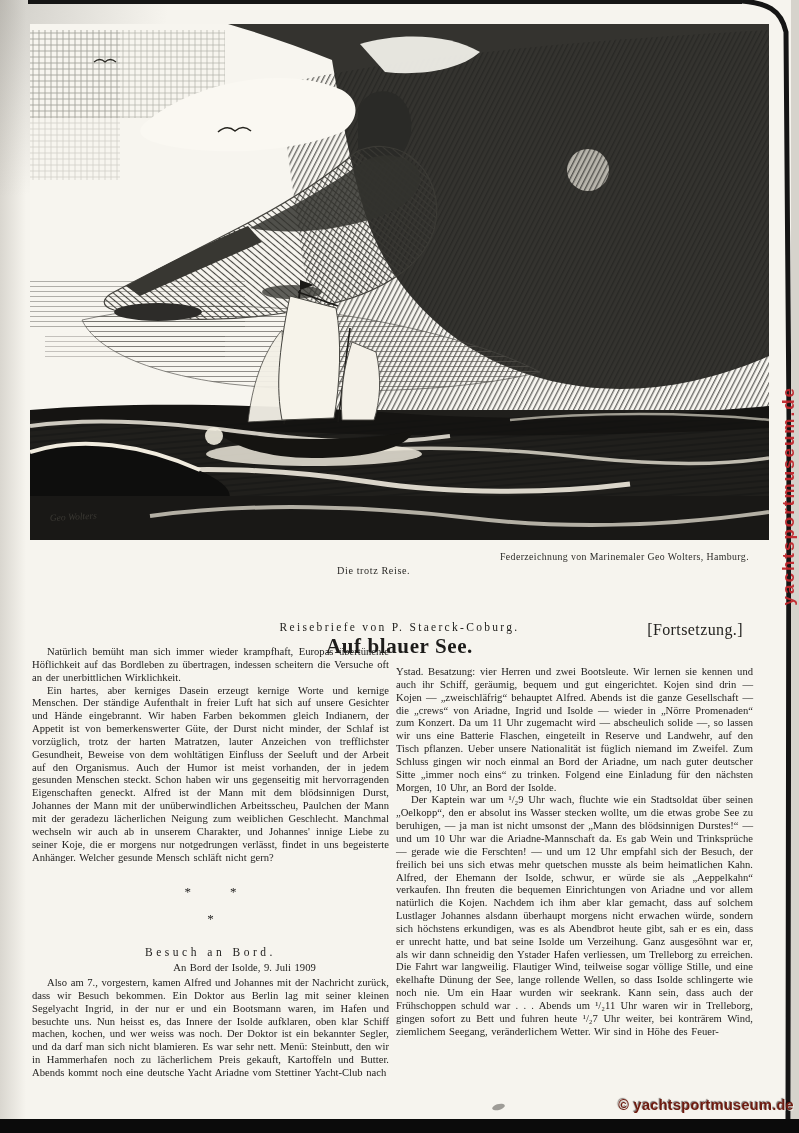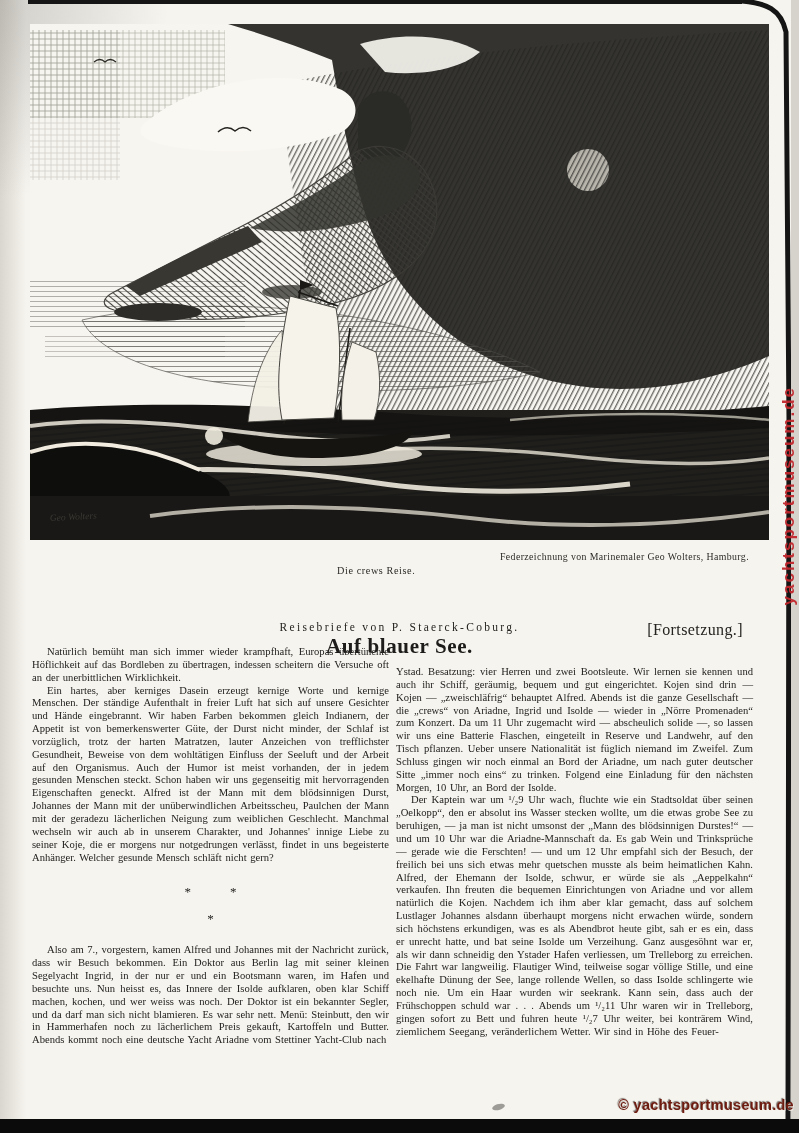--- a/index.html
+++ b/index.html
@@ -134,36 +134,38 @@
         <path d="M-26,94 C10,104 120,108 172,94 C166,112 128,122 70,122 C24,122 -12,110 -26,94 Z" fill="#151411"></path>
         <circle cx="-28" cy="100" r="9" fill="#f0ecdf" opacity="0.9"></circle>
       </g>
 
       <path d="M188,108 q9,-8 17,-1 q8,-7 16,0" stroke="#26251f" stroke-width="1.6" fill="none"></path>
       <path d="M64,38 q6,-5 11,0 q5,-5 11,0" stroke="#2a2923" stroke-width="1.2" fill="none"></path>
 
       <text x="20" y="497" font-size="9.5" font-style="italic" fill="#3a3833" transform="rotate(-3 20 497)">Geo Wolters</text>
     </svg>
     <div class="credit">Federzeichnung von Marinemaler Geo Wolters, Hamburg.</div>
-    <figcaption class="caption">Die crews Reise.</figcaption>
+    <figcaption class="caption">Die trotz Reise.</figcaption>
   </figure>
 
   <h1 class="title">Auf blauer See.</h1>
   <div class="subtitle">Reisebriefe von P. Staerck-Coburg.</div>
   <div class="fortsetzung">[Fortsetzung.]</div>
 
   <main class="columns">
     <div class="col col-left">
       <p>Natürlich bemüht man sich immer wieder krampfhaft, Europas übertünchte Höflichkeit auf das Bordleben zu übertragen, indessen scheitern die Versuche oft an der unerbittlichen Wirklichkeit.</p>
       <p>Ein hartes, aber kerniges Dasein erzeugt kernige Worte und kernige Menschen. Der ständige Aufenthalt in freier Luft hat sich auf unsere Gesichter und Hände eingebrannt. Wir haben Farben bekommen gleich Indianern, der Appetit ist von bemerkenswerter Güte, der Durst nicht minder, der Schlaf ist vorzüglich, trotz der harten Matratzen, lauter Anzeichen von trefflichster Gesundheit, Beweise von dem wohltätigen Einfluss der Seeluft und der Arbeit auf den Organismus. Auch der Humor ist meist vorhanden, der in jedem gesunden Menschen steckt. Schon haben wir uns gegenseitig mit hervorragenden Eigenschaften geneckt. Alfred ist der Mann mit dem blödsinnigen Durst, Johannes der Mann mit der unüberwindlichen Arbeitsscheu, Paulchen der Mann mit der geradezu lächerlichen Neigung zum weiblichen Geschlecht. Manchmal wechseln wir auch ab in unserem Charakter, und Johannes' innige Liebe zu seiner Koje, die er morgens nur notgedrungen verlässt, findet in uns begeisterte Anhänger. Welcher gesunde Mensch schläft nicht gern?</p>
       <div class="sep">
         <div>*   *</div>
         <div>*</div>
       </div>
+      <h2 class="section-heading">Besuch an Bord.</h2>
       <div class="dateline">
+        <div>An Bord der Isolde, 9. Juli 1909</div>
       </div>
       <p>Also am 7., vorgestern, kamen Alfred und Johannes mit der Nachricht zurück, dass wir Besuch bekommen. Ein Doktor aus Berlin lag mit seiner kleinen Segelyacht Ingrid, in der nur er und ein Bootsmann waren, im Hafen und besuchte uns. Nun heisst es, das Innere der Isolde aufklaren, oben klar Schiff machen, kochen, und wer weiss was noch. Der Doktor ist ein bekannter Segler, und da darf man sich nicht blamieren. Es war sehr nett. Menü: Steinbutt, den wir in Hammerhafen noch zu lächerlichem Preis gekauft, Kartoffeln und Butter. Abends kommt noch eine deutsche Yacht Ariadne vom Stettiner Yacht-Club nach</p>
     </div>
     <div class="col col-right">
       <p class="noindent">Ystad. Besatzung: vier Herren und zwei Bootsleute. Wir lernen sie kennen und auch ihr Schiff, geräumig, bequem und gut eingerichtet. Kojen sind drin — Kojen — „zweischläfrig“ behauptet Alfred. Abends ist die ganze Gesellschaft — die „crews“ von Ariadne, Ingrid und Isolde — wieder in „Nörre Promenaden“ zum Konzert. Da um 11 Uhr zugemacht wird — abscheulich solide —, so lassen wir uns eine Batterie Flaschen, eingeteilt in Reserve und Landwehr, auf den Tisch pflanzen. Ueber unsere Nationalität ist füglich niemand im Zweifel. Zum Schluss gingen wir noch einmal an Bord der Ariadne, um nach guter deutscher Sitte „immer noch eins“ zu trinken. Folgend eine Einladung für den nächsten Morgen, 10 Uhr, an Bord der Isolde.</p>
       <p>Der Kaptein war um ¹/₂9 Uhr wach, fluchte wie ein Stadtsoldat über seinen „Oelkopp“, den er absolut ins Wasser stecken wollte, um die etwas grobe See zu beruhigen, — ja man ist nicht umsonst der „Mann des blödsinnigen Durstes!“ — und um 10 Uhr war die Ariadne-Mannschaft da. Es gab Wein und Trinksprüche — gerade wie die Ferschten! — und um 12 Uhr empfahl sich der Besuch, der freilich bei uns sich etwas mehr quetschen musste als beim heimatlichen Kahn. Alfred, der Ehemann der Isolde, schwur, er würde sie als „Aeppelkahn“ verkaufen. Ihn freuten die bequemen Einrichtungen von Ariadne und vor allem natürlich die Kojen. Nachdem ich ihm aber klar gemacht, dass auf solchem Lustlager Johannes alsdann überhaupt morgens nicht erwachen würde, sondern sich höchstens erkundigen, was es als Abendbrot heute gibt, sah er es ein, dass er unrecht hatte, und bat seine Isolde um Verzeihung. Ganz ausgesöhnt war er, als wir dann schneidig den Ystader Hafen verliessen, um Trelleborg zu erreichen. Die Fahrt war langweilig. Flautiger Wind, teilweise sogar völlige Stille, und eine ekelhafte Dünung der See, lange rollende Wellen, so dass Isolde schlingerte wie noch nie. Um ein Haar wurden wir seekrank. Kann sein, dass auch der Frühschoppen schuld war . . . Abends um ¹/₂11 Uhr waren wir in Trelleborg, gingen sofort zu Bett und fuhren heute ¹/₂7 Uhr weiter, bei konträrem Wind, ziemlichem Seegang, veränderlichem Wetter. Wir sind in Höhe des Feuer-</p>
     </div>
   </main>
 
   <svg class="scan-edges" width="799" height="1133" viewBox="0 0 799 1133">

